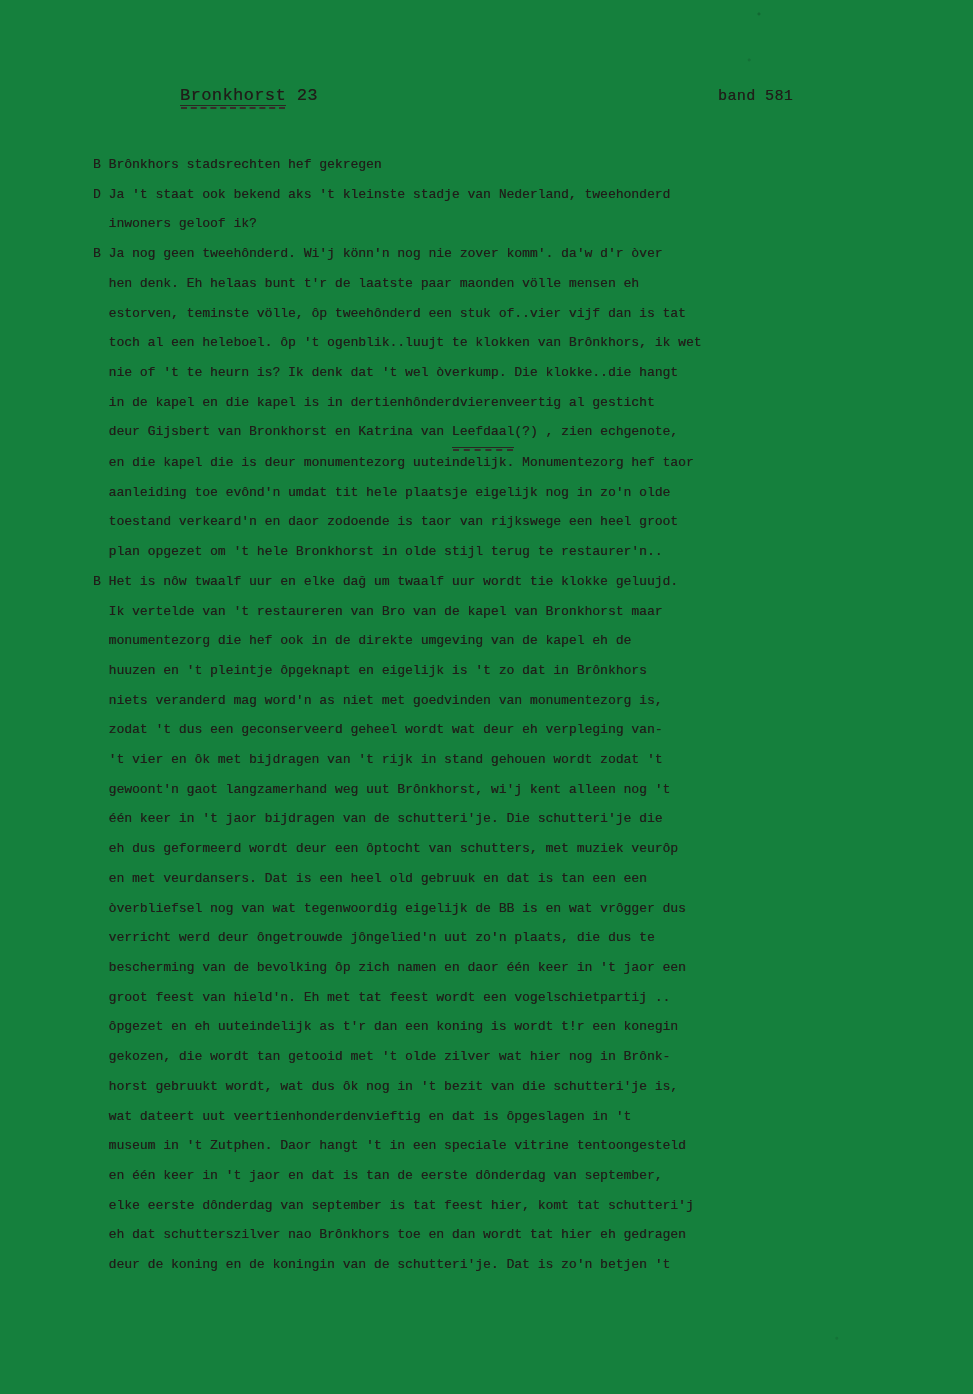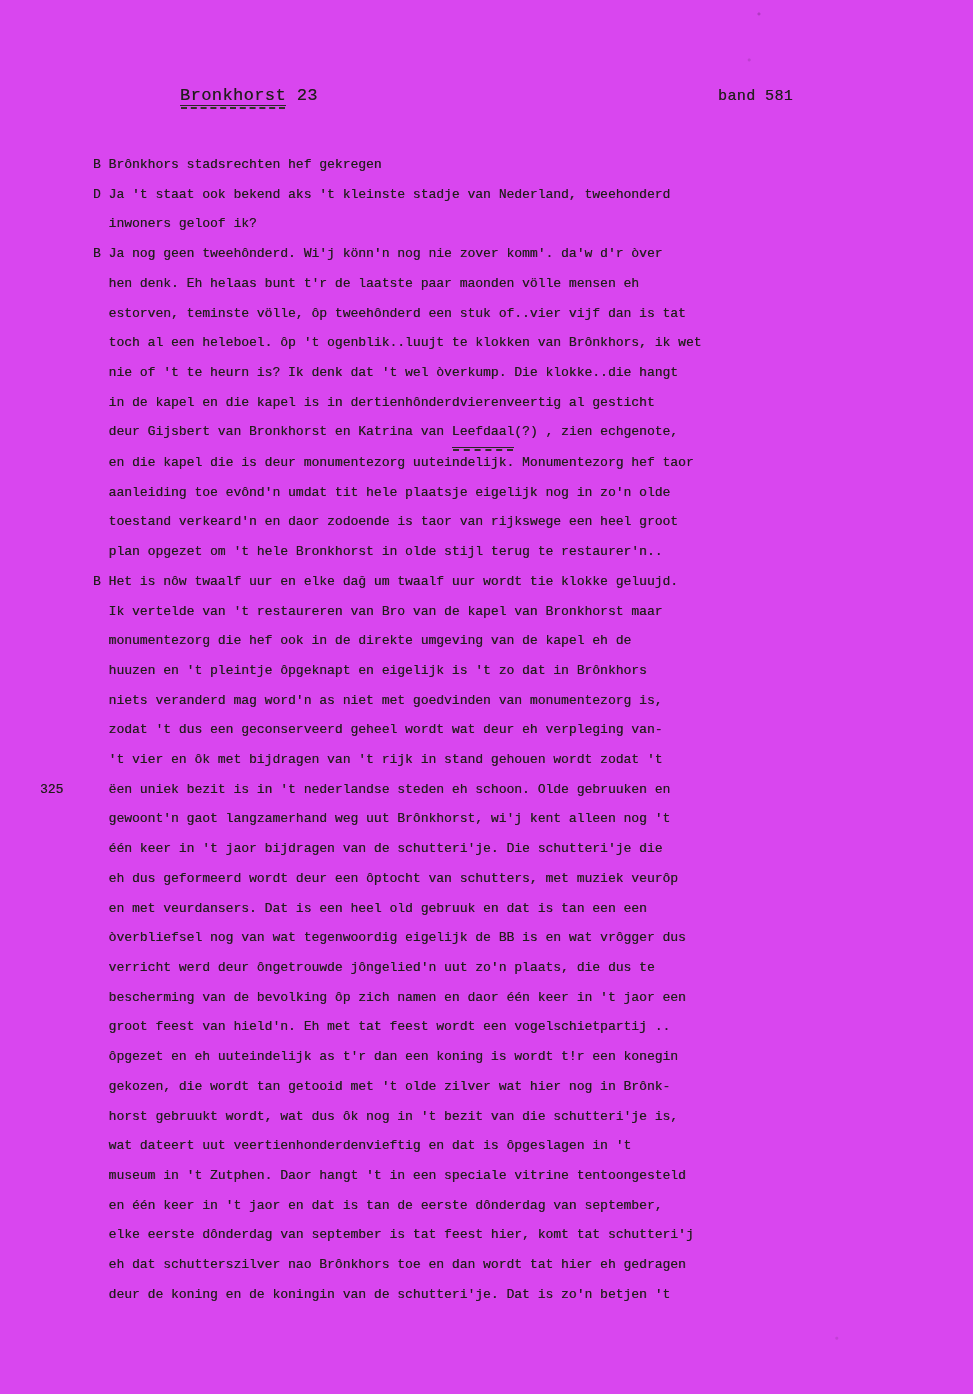--- a/index.html
+++ b/index.html
@@ -5,21 +5,21 @@
   html, body {
     margin: 0;
     padding: 0;
     background: #e8e8e6;
   }
   .page {
     position: relative;
     width: 973px;
     height: 1394px;
     margin: 0 auto;
-    background: #d946ef;
+    background: #15803d;
     overflow: hidden;
     font-family: "Liberation Mono", "DejaVu Sans Mono", monospace;
     color: #201d19;
   }
   
   .page::before {
     content: "";
     position: absolute;
     inset: 0;
     background:
@@ -107,21 +107,20 @@
       <div class="line"><span class="spk"></span><span class="txt">aanleiding toe evônd'n umdat tit hele plaatsje eigelijk nog in zo'n olde</span></div>
       <div class="line"><span class="spk"></span><span class="txt">toestand verkeard'n en daor zodoende is taor van rijkswege een heel groot</span></div>
       <div class="line"><span class="spk"></span><span class="txt">plan opgezet om 't hele Bronkhorst in olde stijl terug te restaurer'n..</span></div>
       <div class="line"><span class="spk">B</span><span class="txt">Het is nôw twaalf uur en elke dağ um twaalf uur wordt tie klokke geluujd.</span></div>
       <div class="line"><span class="spk"></span><span class="txt">Ik vertelde van 't restaureren van Bro van de kapel van Bronkhorst maar</span></div>
       <div class="line"><span class="spk"></span><span class="txt">monumentezorg die hef ook in de direkte umgeving van de kapel eh de</span></div>
       <div class="line"><span class="spk"></span><span class="txt">huuzen en 't pleintje ôpgeknapt en eigelijk is 't zo dat in Brônkhors</span></div>
       <div class="line"><span class="spk"></span><span class="txt">niets veranderd mag word'n as niet met goedvinden van monumentezorg is,</span></div>
       <div class="line"><span class="spk"></span><span class="txt">zodat 't dus een geconserveerd geheel wordt wat deur eh verpleging van-</span></div>
       <div class="line"><span class="spk"></span><span class="txt">'t vier en ôk met bijdragen van 't rijk in stand gehouen wordt zodat 't</span></div>
-      <div class="line"><span class="margin-num">325</span><span class="spk"></span><span class="txt">ëen uniek bezit is in 't nederlandse steden eh schoon. Olde gebruuken en</span></div>
       <div class="line"><span class="spk"></span><span class="txt">gewoont'n gaot langzamerhand weg uut Brônkhorst, wi'j kent alleen nog 't</span></div>
       <div class="line"><span class="spk"></span><span class="txt">één keer in 't jaor bijdragen van de schutteri'je. Die schutteri'je die</span></div>
       <div class="line"><span class="spk"></span><span class="txt">eh dus geformeerd wordt deur een ôptocht van schutters, met muziek veurôp</span></div>
       <div class="line"><span class="spk"></span><span class="txt">en met veurdansers. Dat is een heel old gebruuk en dat is tan een een</span></div>
       <div class="line"><span class="spk"></span><span class="txt">òverbliefsel nog van wat tegenwoordig eigelijk de BB is en wat vrôgger dus</span></div>
       <div class="line"><span class="spk"></span><span class="txt">verricht werd deur ôngetrouwde jôngelied'n uut zo'n plaats, die dus te</span></div>
       <div class="line"><span class="spk"></span><span class="txt">bescherming van de bevolking ôp zich namen en daor één keer in 't jaor een</span></div>
       <div class="line"><span class="spk"></span><span class="txt">groot feest van hield'n. Eh met tat feest wordt een vogelschietpartij ..</span></div>
       <div class="line"><span class="spk"></span><span class="txt">ôpgezet en eh uuteindelijk as t'r dan een koning is wordt t!r een konegin</span></div>
       <div class="line"><span class="spk"></span><span class="txt">gekozen, die wordt tan getooid met 't olde zilver wat hier nog in Brônk-</span></div>

